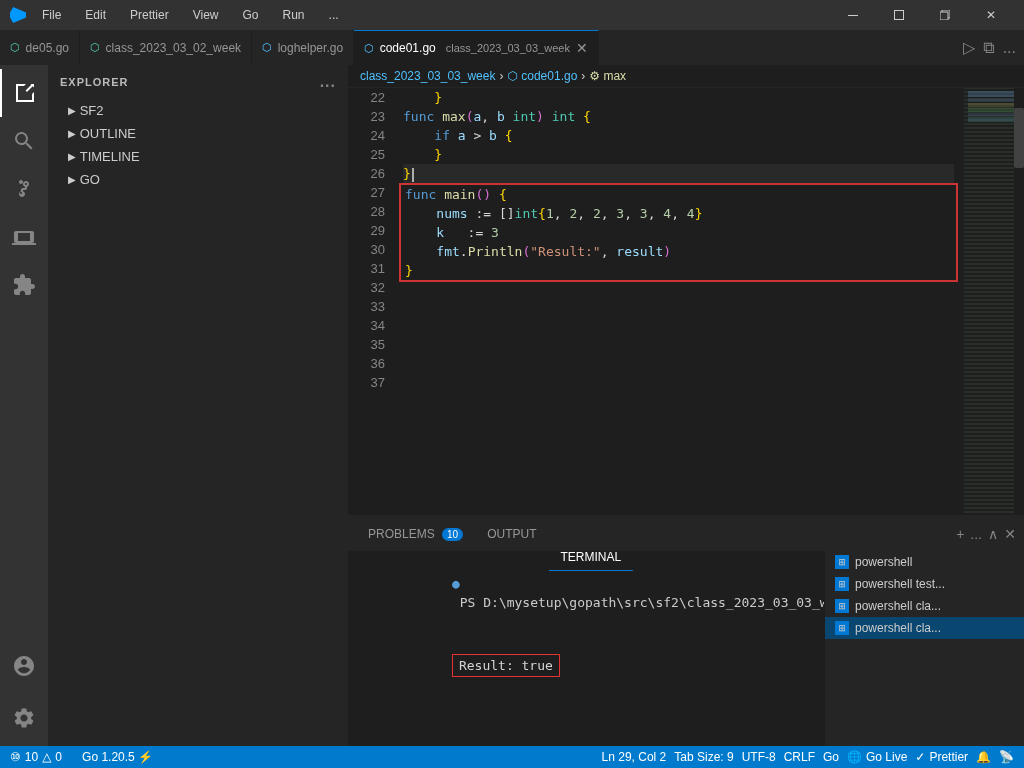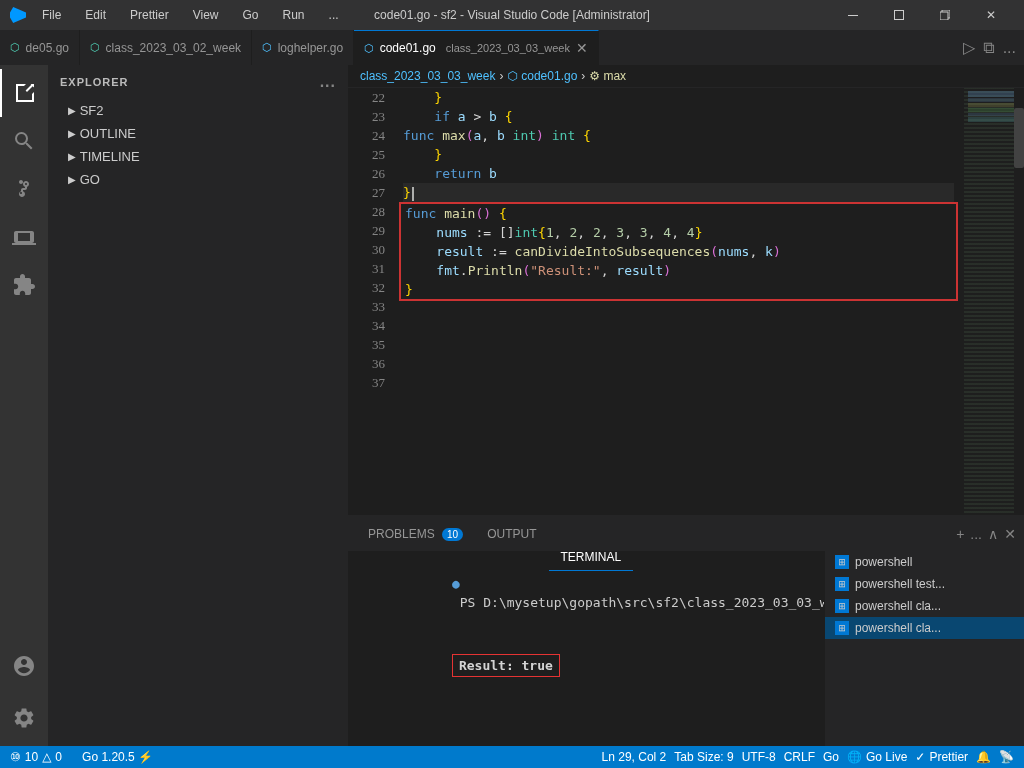--- a/index.html
+++ b/index.html
@@ -36,21 +36,21 @@
     .sidebar-header { padding: 8px 12px; font-size: 11px; color: #bbbbbb; letter-spacing: 1px; font-weight: 600; display: flex; justify-content: space-between; align-items: center; }
     .sidebar-section { padding: 2px 0; }
     .sidebar-item { display: flex; align-items: center; padding: 2px 12px 2px 20px; font-size: 13px; cursor: pointer; color: #cccccc; }
     .sidebar-item .arrow { margin-right: 4px; font-size: 10px; }
     .sidebar-more { font-size: 16px; color: #858585; cursor: pointer; }
 
     
     .editor-area { flex: 1; display: flex; flex-direction: column; overflow: hidden; }
     .breadcrumb { background: #1e1e1e; padding: 4px 12px; font-size: 12px; color: #969696; display: flex; align-items: center; gap: 4px; border-bottom: 1px solid #252526; flex-shrink: 0; }
     .breadcrumb span { color: #cccccc; }
-    .line-numbers { width: 45px; text-align: right; padding: 0 8px; background: #1e1e1e; color: #858585; font-size: 13px; font-family: Liberation Serif, serif; line-height: 19px; user-select: none; flex-shrink: 0; padding-top: 0; }
+    .line-numbers { width: 45px; text-align: right; padding: 0 8px; background: #1e1e1e; color: #858585; font-size: 13px; font-family: Liberation Sans, sans-serif; line-height: 19px; user-select: none; flex-shrink: 0; padding-top: 0; }
     .code-content { flex: 1; overflow: auto; font-family: 'Consolas', monospace; font-size: 13px; line-height: 19px; padding: 0 10px; }
     .code-line { white-space: pre; }
 
     
     .kw { color: #569cd6; }
     .fn { color: #dcdcaa; }
     .type { color: #4ec9b0; }
     .str { color: #ce9178; }
     .num { color: #b5cea8; }
     .var { color: #9cdcfe; }
@@ -92,21 +92,20 @@
     <div class="title-bar-menu">
       <span class="menu-item">File</span>
       <span class="menu-item">Edit</span>
       <span class="menu-item">Prettier</span>
       <span class="menu-item">View</span>
       <span class="menu-item">Go</span>
       <span class="menu-item">Run</span>
       <span class="menu-item">...</span>
     </div>
   </div>
-  <div class="title-bar-title">code01.go - sf2 - Visual Studio Code [Administrator]</div>
   <div class="title-bar-controls">
     <div class="title-btn">
       <svg viewBox="0 0 10 1" width="10" height="1">
           <rect width="10" height="1" fill="#cccccc"></rect>
         </svg>
     </div>
     <div class="title-btn">
       <svg viewBox="0 0 10 10" width="10" height="10">
           <rect width="9" height="9" x="0.5" y="0.5" fill="none" stroke="#cccccc" stroke-width="1"></rect>
         </svg>
@@ -247,43 +246,42 @@
         <div>35</div>
         <div>36</div>
         <div>37</div>
       </div>
       <div class="code-content">
 
         <div class="code-line">    <span class="bracket">}</span></div>
 
         <div class="code-line"></div>
 
+        <div class="code-line"><span class="kw">func</span> <span class="fn">max</span><span class="paren">(</span><span class="var">a</span>, <span class="var">b</span> <span class="type">int</span><span class="paren">)</span> <span class="type">int</span> <span class="bracket">{</span></div>
+
         <div class="code-line">    <span class="kw">if</span> <span class="var">a</span> &gt; <span class="var">b</span> <span class="bracket">{</span></div>
 
-        <div class="code-line"><span class="kw">func</span> <span class="fn">max</span><span class="paren">(</span><span class="var">a</span>, <span class="var">b</span> <span class="type">int</span><span class="paren">)</span> <span class="type">int</span> <span class="bracket">{</span></div>
-
 
         <div class="code-line">    <span class="bracket">}</span></div>
 
-        <div class="code-line">    <span class="kw">return</span> <span class="var">b</span></div>
 
         <div class="code-line" style="background: rgba(255,255,255,0.05);"><span class="bracket">}</span><span style="display:inline-block;width:2px;height:14px;background:#aeafad;vertical-align:middle;margin-left:1px;"></span></div>
 
         <div class="code-line"></div>
 
         <div style="border:2px solid #cc3333;padding:0 4px;margin:0 -4px;">
 
           <div class="code-line"><span class="kw">func</span> <span class="fn">main</span><span class="paren">()</span> <span class="bracket">{</span></div>
 
           <div class="code-line">    <span class="var">nums</span> := []<span class="type">int</span><span class="bracket">{</span><span class="num">1</span>, <span class="num">2</span>, <span class="num">2</span>, <span class="num">3</span>, <span class="num">3</span>, <span class="num">4</span>, <span class="num">4</span><span class="bracket">}</span></div>
 
+          <div class="code-line">    <span class="var">k</span>   := <span class="num">3</span></div>
 
           <div class="code-line"></div>
 
-          <div class="code-line">    <span class="var">result</span> := <span class="fn">canDivideIntoSubsequences</span><span class="paren">(</span><span class="var">nums</span>, <span class="var">k</span><span class="paren">)</span></div>
 
           <div class="code-line">    <span class="var">fmt</span>.<span class="fn">Println</span><span class="paren">(</span><span class="str">"Result:"</span>, <span class="var">result</span><span class="paren">)</span></div>
 
           <div class="code-line"><span class="bracket">}</span></div>
         </div>
       </div>
 
       <div class="minimap">
         <div style="height:100%;background:repeating-linear-gradient(0deg,transparent,transparent 2px,rgba(100,140,100,0.15) 2px,rgba(100,140,100,0.15) 4px);padding:2px;">
           <div style="height:6px;background:rgba(100,150,200,0.3);margin:1px 2px;"></div>
@@ -313,21 +311,21 @@
           <span style="cursor:pointer;font-size:14px;">∧</span>
           <span style="cursor:pointer;font-size:14px;">✕</span>
         </div>
       </div>
       <div class="panel-bottom">
         <div class="panel-content" style="flex:1;">
           <div class="terminal-line">
             <span style="color:#569cd6;">●</span>
             <span class="terminal-prompt"> PS D:\mysetup\gopath\src\sf2\class_2023_03_03_week&gt; go run .\code01.go</span>
           </div>
-          <div class="terminal-line" style="margin:2px 0;font-weight:bold;">
+          <div class="terminal-line" style="margin:2px 0;">
             <span class="terminal-result-box">Result: true</span>
           </div>
           <div class="terminal-line">
             
             
           </div>
         </div>
 
         <div class="panel-right">
           <div class="panel-right-item">

